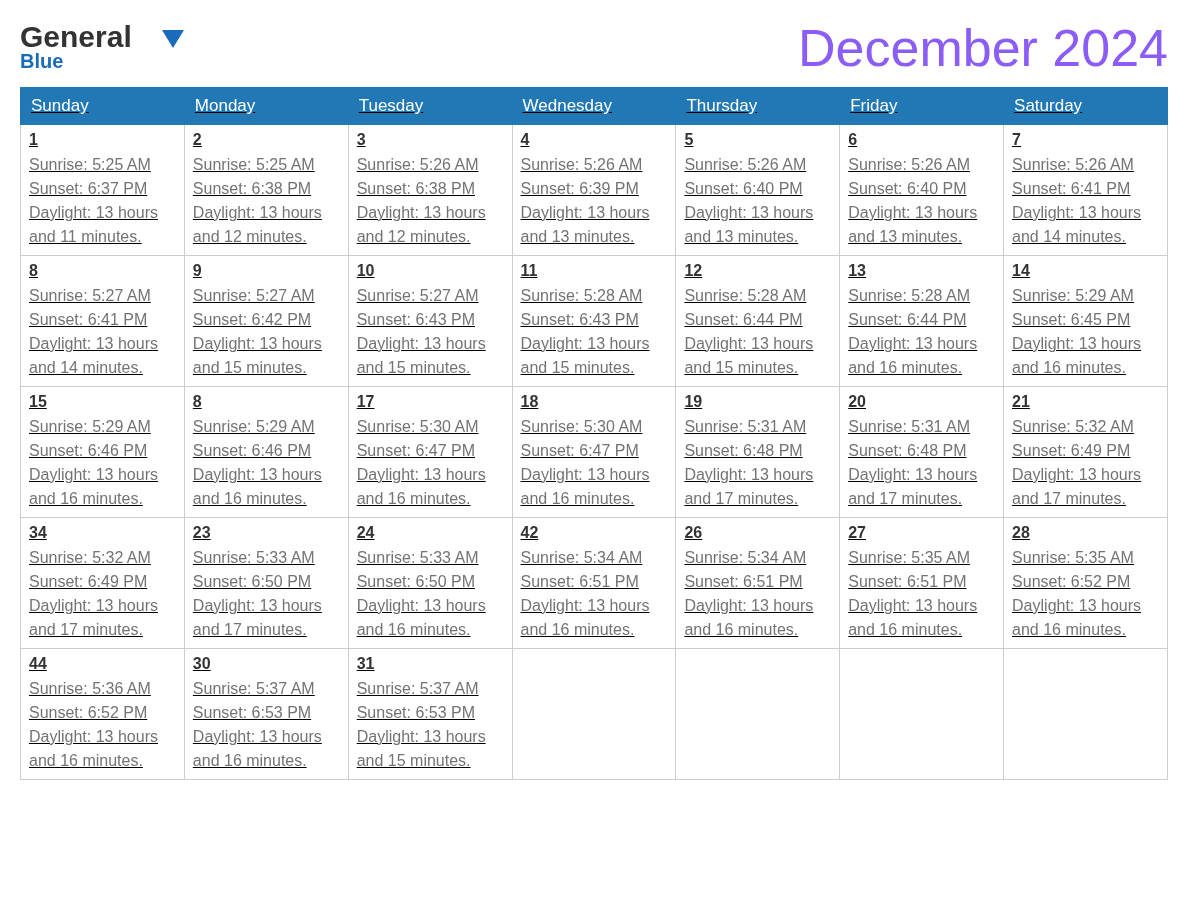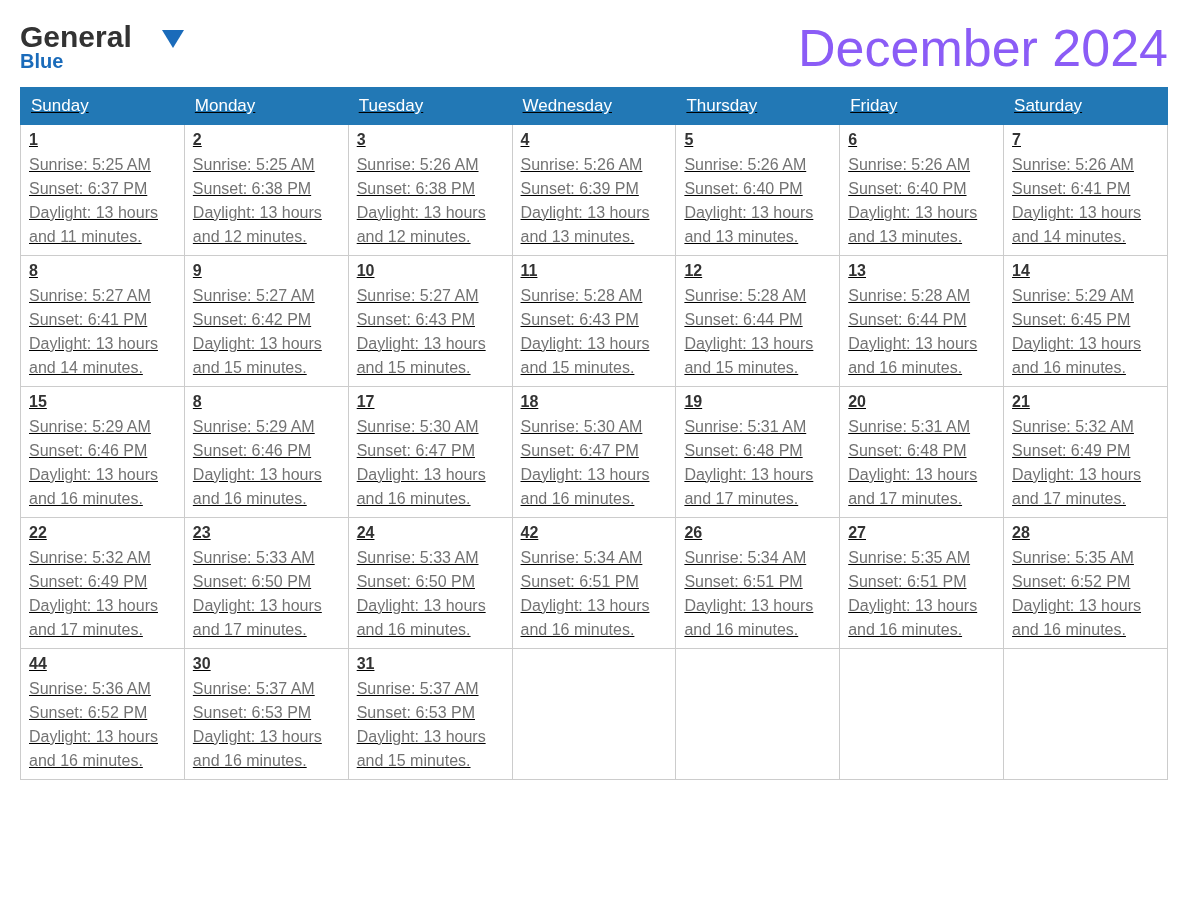--- a/index.html
+++ b/index.html
@@ -197,21 +197,21 @@
         <span class="day-number">20</span>
         <span class="day-info">Sunrise: 5:31 AM<br>Sunset: 6:48 PM<br>Daylight: 13 hours and 17 minutes.</span>
       </td>
         <td>
         <span class="day-number">21</span>
         <span class="day-info">Sunrise: 5:32 AM<br>Sunset: 6:49 PM<br>Daylight: 13 hours and 17 minutes.</span>
       </td>
       </tr>
       <tr>
         <td>
-        <span class="day-number">22</span>
+        <span class="day-number">34</span>
         <span class="day-info">Sunrise: 5:32 AM<br>Sunset: 6:49 PM<br>Daylight: 13 hours and 17 minutes.</span>
       </td>
         <td>
         <span class="day-number">23</span>
         <span class="day-info">Sunrise: 5:33 AM<br>Sunset: 6:50 PM<br>Daylight: 13 hours and 17 minutes.</span>
       </td>
         <td>
         <span class="day-number">24</span>
         <span class="day-info">Sunrise: 5:33 AM<br>Sunset: 6:50 PM<br>Daylight: 13 hours and 16 minutes.</span>
       </td>

